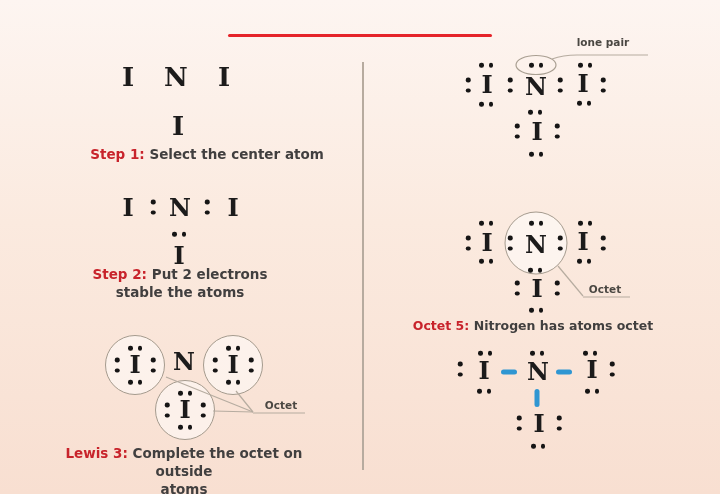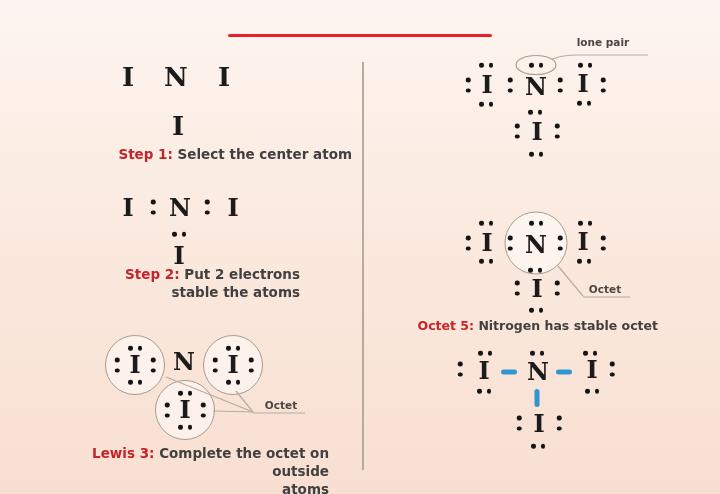--- a/index.html
+++ b/index.html
@@ -31,21 +31,21 @@
   }
   
   .circle{
     position:absolute;transform:translate(-50%,-50%);border-radius:50%;
     border:1.5px solid #a59b8e;background:rgba(255,255,255,.5);box-sizing:border-box;
   }
   
   .bondh{position:absolute;transform:translate(-50%,-50%);width:16px;height:5px;border-radius:3px;background:#2f96d2}
   .bondv{position:absolute;transform:translate(-50%,-50%);width:5px;height:18px;border-radius:3px;background:#2f96d2}
   
-  .cap{position:absolute;text-align:right;font:700 13.5px "DejaVu Sans",sans-serif;color:#413f3f;line-height:1.32}
+  .cap{position:absolute;text-align:center;font:700 13.5px "DejaVu Sans",sans-serif;color:#413f3f;line-height:1.32}
   .cap.r{font-size:12.5px}
   .cap .red{color:#c8232b}
   
   .slbl{position:absolute;text-align:center;font:700 10.5px "DejaVu Sans",sans-serif;color:#4a4742;white-space:nowrap}
   
   .watermark{position:absolute;left:555px;top:471px;width:150px;text-align:right;font:700 11px "DejaVu Sans",sans-serif;color:#6e6b68}
   
   .overlay{position:absolute;left:0;top:0;width:720px;height:494px;pointer-events:none}
 </style>
 </head>
@@ -155,21 +155,21 @@
   <i class="ph" style="left:486px;top:261px"></i>
   <i class="ph" style="left:584px;top:261px"></i>
   <i class="ph" style="left:535px;top:270px"></i>
   <i class="pv" style="left:517px;top:288px"></i>
   <span class="atom" style="left:537px;top:289px">I</span>
   <i class="pv" style="left:557px;top:288px"></i>
   <i class="ph" style="left:536px;top:310px"></i>
   <div class="slbl" style="left:582px;top:283px;width:46px">Octet</div>
   <div class="cap r" style="left:408px;top:318px;width:250px">
     <span class="red">Octet 5:</span>
-    <span>Nitrogen has stable octet</span>
+    <span>Nitrogen has atoms octet</span>
   </div>
 
   <i class="ph" style="left:485px;top:353px"></i>
   <i class="ph" style="left:537px;top:353px"></i>
   <i class="ph" style="left:590px;top:353px"></i>
   <i class="pv" style="left:460px;top:369px"></i>
   <span class="atom" style="left:484px;top:371px">I</span>
   <span class="bondh" style="left:509px;top:372px"></span>
   <span class="atom" style="left:538px;top:372px">N</span>
   <span class="bondh" style="left:564px;top:372px"></span>

